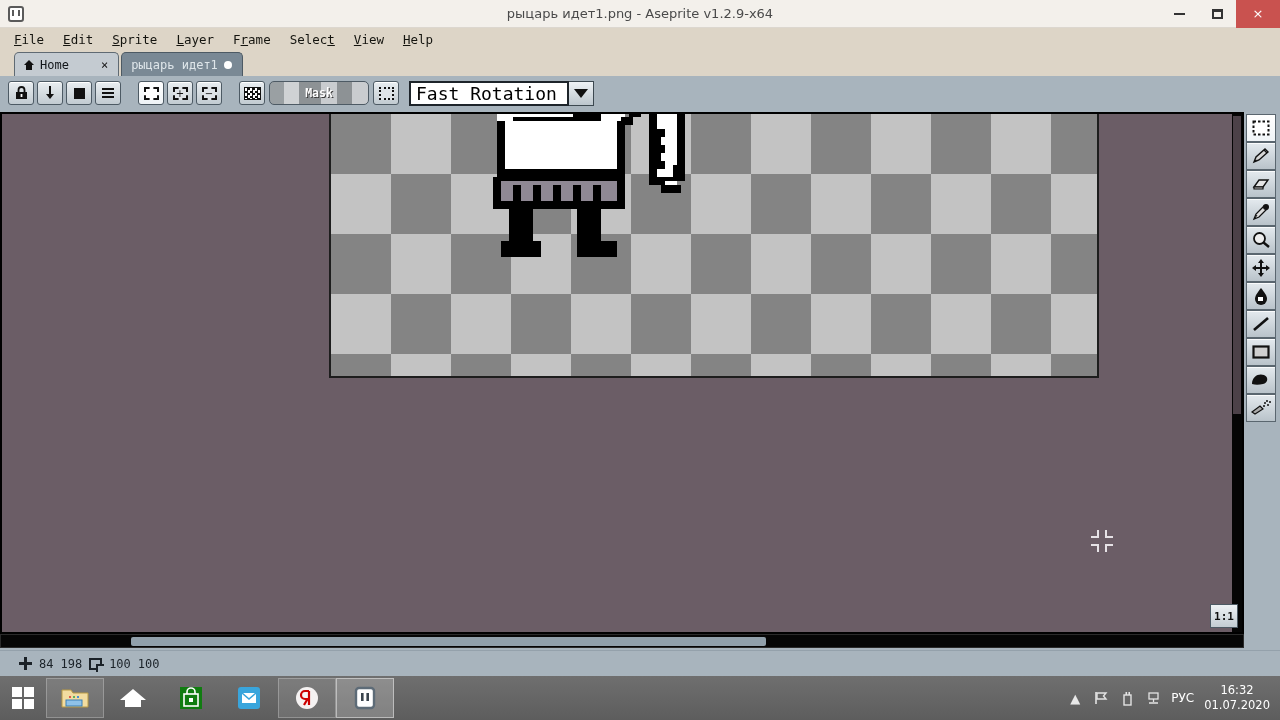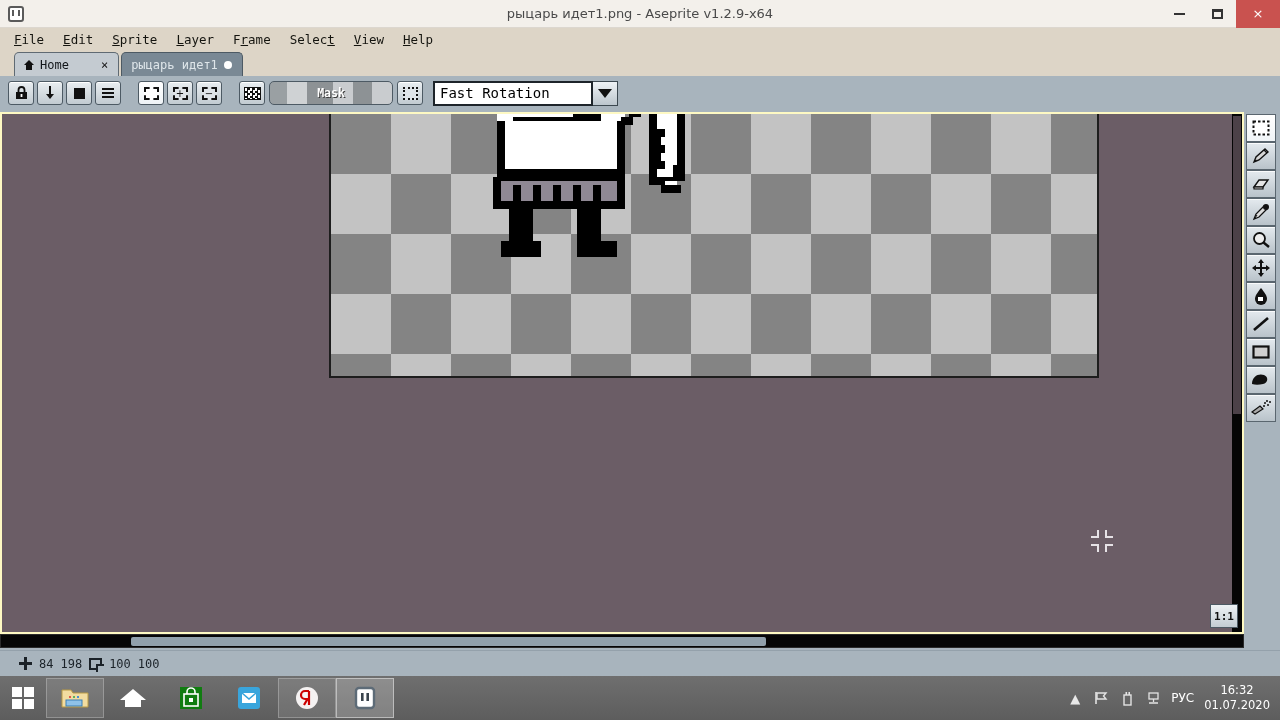--- a/index.html
+++ b/index.html
@@ -106,31 +106,31 @@
   .dot-sq.plus{ position:relative; background:#dfe4e8;}
   .dot-sq.plus::after{content:"+"; position:absolute; inset:0; display:flex; align-items:center;justify-content:center; font-size:10px; color:#111;}
   .dot-sq.minus{ position:relative; background:#dfe4e8;}
   .dot-sq.minus::after{content:"−"; position:absolute; inset:0; display:flex; align-items:center;justify-content:center; font-size:10px; color:#111;}
   .magic {
     width:17px;height:13px; background:
       repeating-conic-gradient(#111 0 25%, #fff 0 50%) 0 0/5px 5px;
     border:1px solid #111;
   }
   .mask-btn {
-    width:124px; height:24px; border-radius:5px; border:1px solid #4d5a64;
+    width:100px; height:24px; border-radius:5px; border:1px solid #4d5a64;
     background:
       linear-gradient(90deg,#9aa0a3 0 14%, #cfd2d4 0 30%, #8d9295 0 52%, #c9cccf 0 68%, #8d9295 0 84%, #c9cccf 0 100%);
     display:flex; align-items:center; justify-content:center;
     font-family:"DejaVu Sans Mono", monospace; font-size:11.5px; color:#fff;
     text-shadow:1px 1px 0 #3a3a3a; font-weight:bold;
   }
   .rot-select {
     width:160px; height:25px; background:#fff; border:2px solid #1d242a;
     display:flex; align-items:center; padding-left:5px;
-    font-family:"DejaVu Sans Mono", monospace; font-size:14px; color:#000;
+    font-family:"DejaVu Sans Mono", monospace; font-size:18px; color:#000;
     position:relative;
   }
   .rot-arrow {
     width:26px; height:25px; margin-left:-1px;
     background:linear-gradient(#eef2f5,#bcc6cd); border:1px solid #3c4850;
     display:flex; align-items:center; justify-content:center;
   }
   .rot-arrow::after{
     content:""; width:0;height:0;border-left:7px solid transparent;
     border-right:7px solid transparent;border-top:9px solid #111;
@@ -188,21 +188,21 @@
   .idx-field, .hex-field {
     height:22px; border-radius:7px; background:#080808; border:2px solid #7d8a94;
     display:flex; align-items:center; justify-content:center;
     font-family:"DejaVu Sans Mono", monospace; font-size:12.5px; color:#f2f2f2;
     letter-spacing:0.5px;
   }
 
   
   .canvaswrap { flex:1; display:flex; flex-direction:column; min-width:0; padding:2px 0 2px 0;}
   .canvas-outer {
-    flex:1; background:#6b5d66; border:2px solid #fef9c3; position:relative; overflow:hidden;
+    flex:1; background:#6b5d66; border:2px solid #000000; position:relative; overflow:hidden;
   }
   .checker {
     position:absolute; left:327px; top:0px; width:770px; height:264px;
     background:
       repeating-conic-gradient(#c3c3c3 0 25%, #848484 0 50%) 0 0/120px 120px;
     border:2px solid #1d1d1d; border-top:none;
     overflow:hidden;
   }
   .sprite { position:absolute; left:94px; top:-30px; }
   .cursor-mark {

